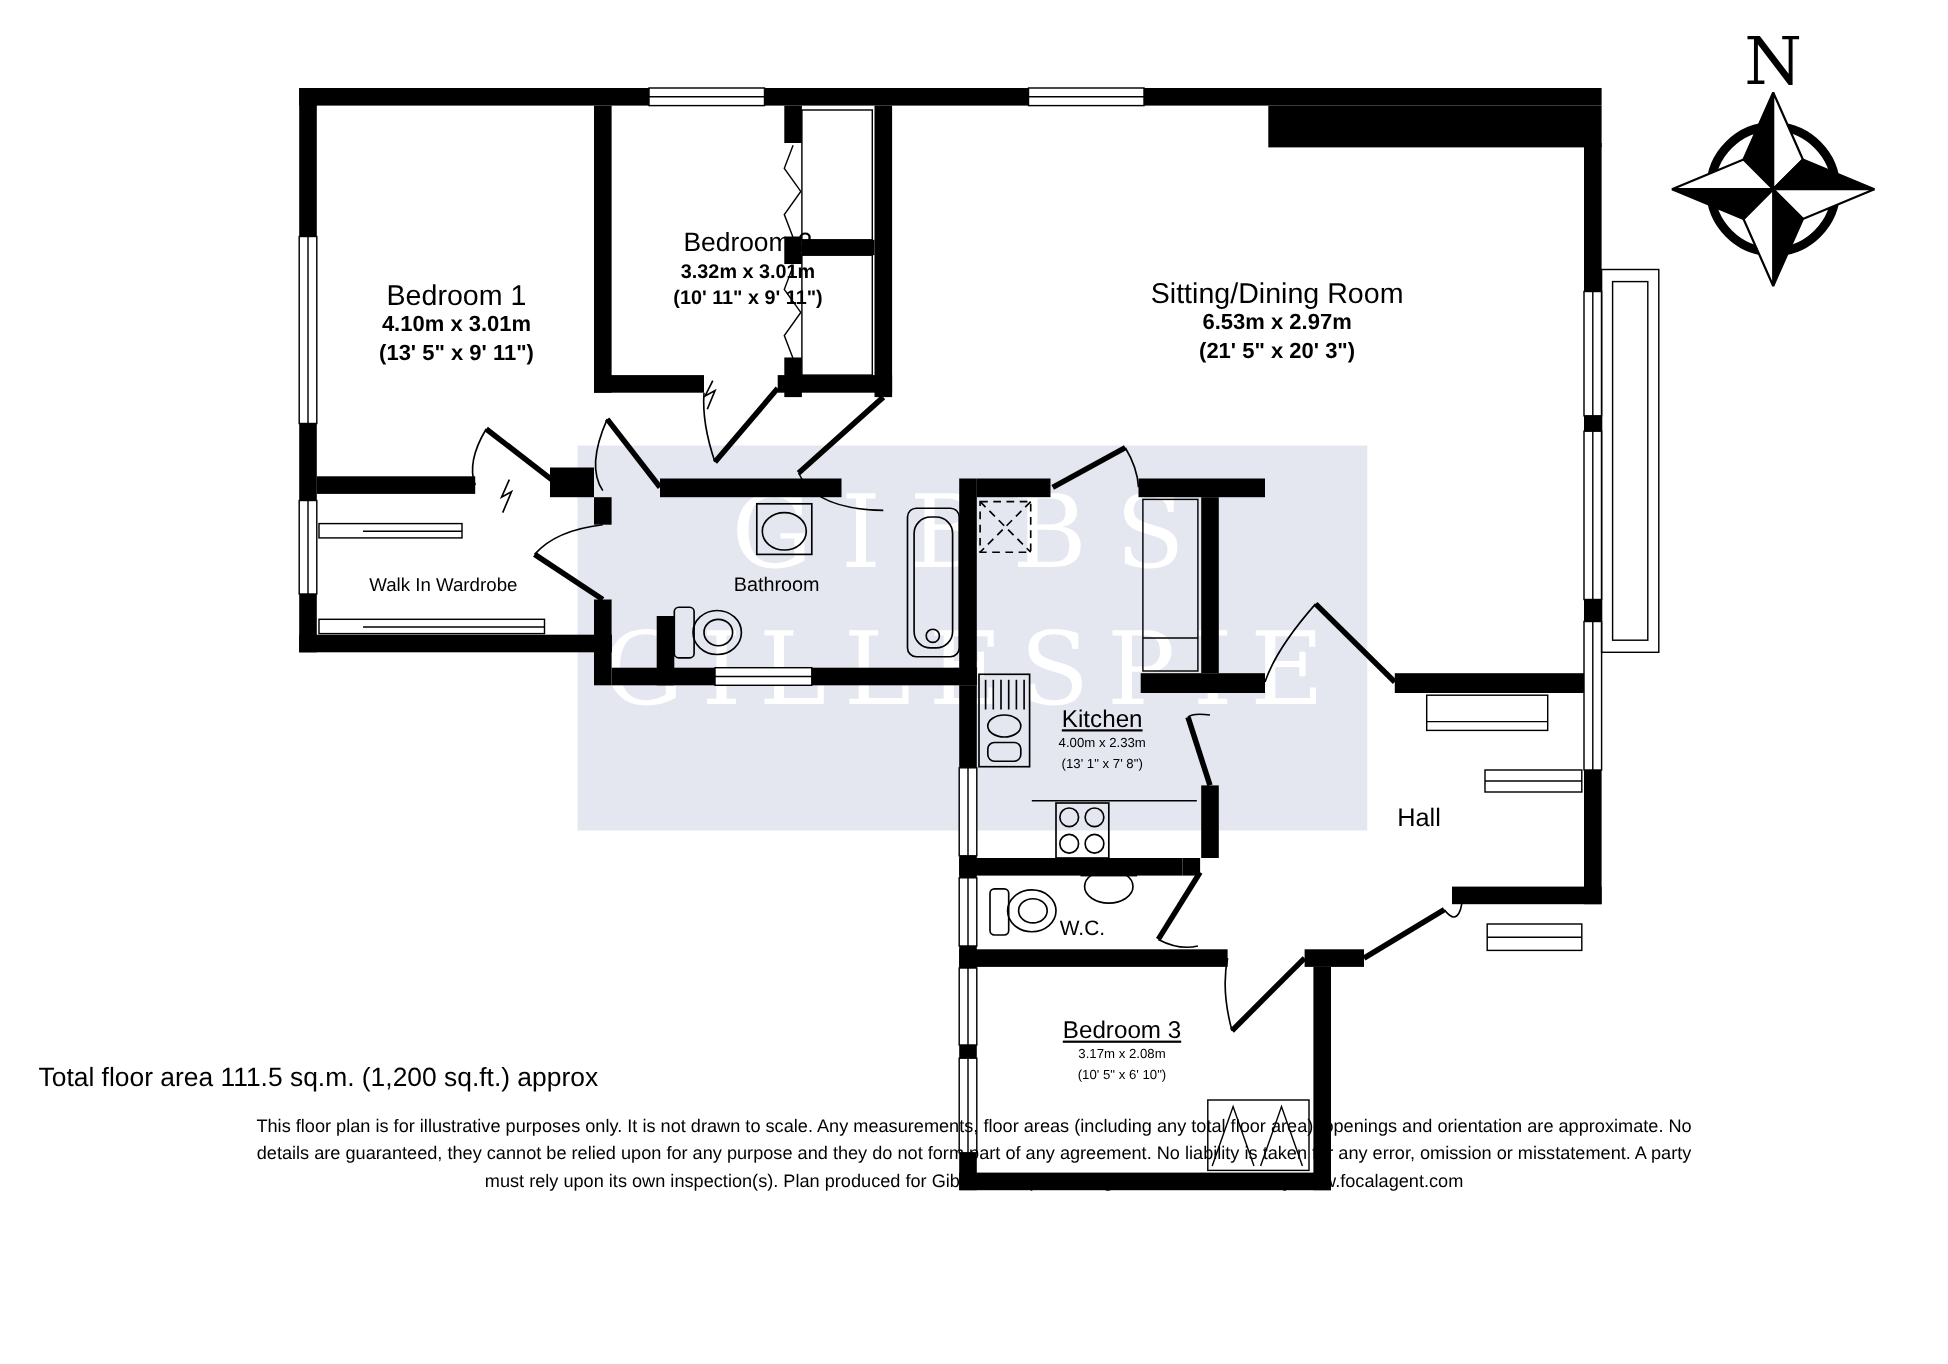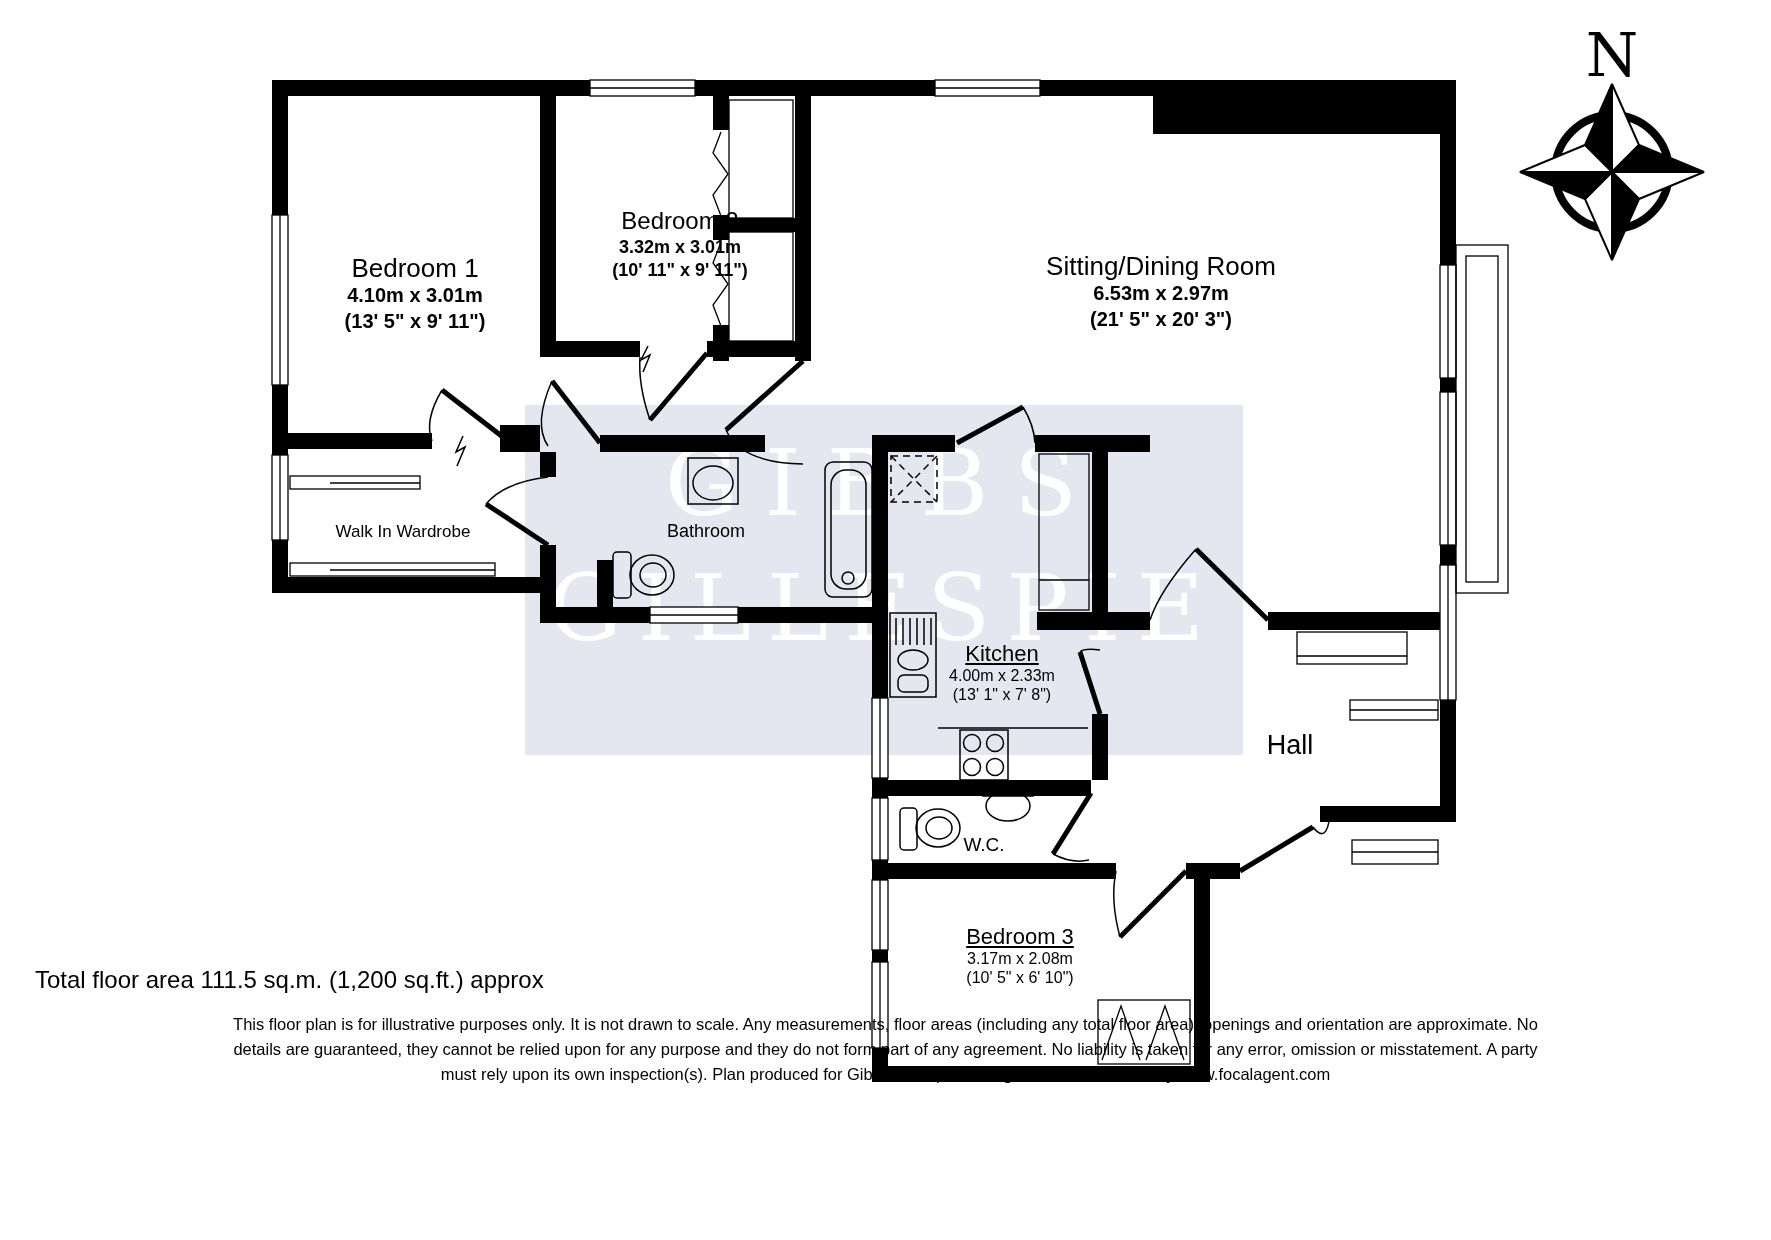--- a/index.html
+++ b/index.html
@@ -3,21 +3,21 @@
 <meta charset="utf-8">
 <style>
   html,body{margin:0;padding:0;background:#fff;}
   #stage{position:relative;width:1771px;height:1240px;background:#ffffff;overflow:hidden;
          font-family:"Liberation Sans",sans-serif;color:#000;}
   #plan-svg{position:absolute;left:0;top:0;}
   .room-label{position:absolute;transform:translateX(-50%);text-align:center;white-space:nowrap;}
   .room-name{display:block;font-size:26px;line-height:28px;}
   .room-dims{display:block;font-size:20px;line-height:26px;font-weight:bold;}
   .room-name-sm{display:block;font-size:22px;line-height:24px;text-decoration:underline;}
-  .room-dims-sm{display:block;font-size:16px;line-height:19px;}
+  .room-dims-sm{display:block;font-size:12px;line-height:19px;}
   .single{font-size:18px;}
   .footer-total{position:absolute;left:35px;top:966px;font-size:24px;}
   .footer-disclaimer{position:absolute;left:0;top:1012px;width:1771px;text-align:center;
                      font-size:16.5px;line-height:25px;}
 </style>
 </head>
 <body>
 
 <div id="stage">
 
@@ -340,21 +340,21 @@
   <div class="room-label single" style="left:706px;top:521px;">
     <span>Bathroom</span>
   </div>
 
   <div class="room-label" style="left:1002px;top:642px;">
     <span class="room-name-sm">Kitchen</span>
     <span class="room-dims-sm">4.00m x 2.33m</span>
     <span class="room-dims-sm">(13' 1" x 7' 8")</span>
   </div>
 
-  <div class="room-label single" style="left:1290px;top:730px;font-size:27px;">
+  <div class="room-label single" style="left:1290px;top:730px;font-size:23px;">
     <span>Hall</span>
   </div>
 
   <div class="room-label single" style="left:984px;top:834px;font-size:19px;">
     <span>W.C.</span>
   </div>
 
   <div class="room-label" style="left:1020px;top:925px;">
     <span class="room-name-sm">Bedroom 3</span>
     <span class="room-dims-sm">3.17m x 2.08m</span>

